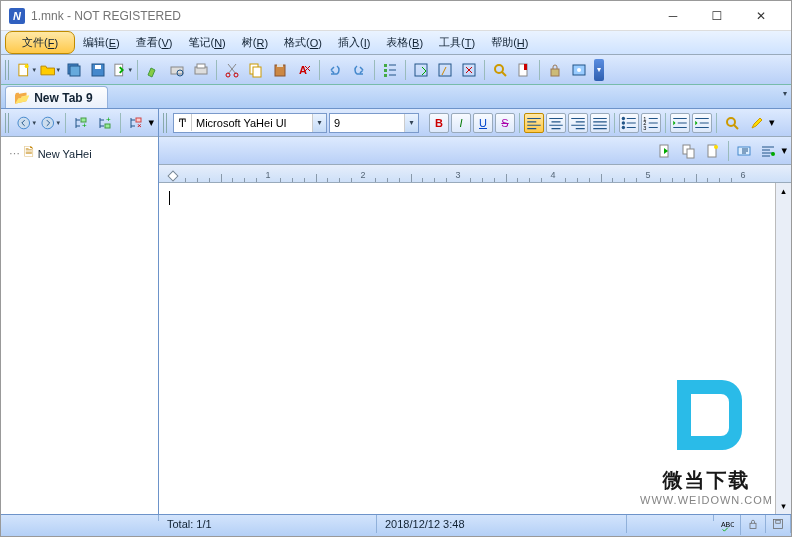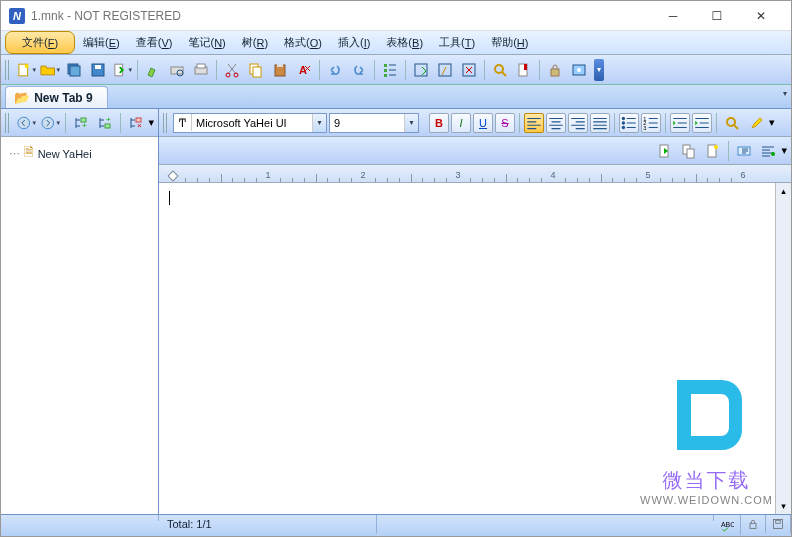--- a/index.html
+++ b/index.html
@@ -72,21 +72,21 @@
 .vscroll .arrow.bot { position: absolute; bottom: 0; width: 100%; }
 
 
 .statusbar { height: 26px; background: linear-gradient(#d3e4fc,#aeccf5); border-top: 1px solid #6d93c9; display: flex; align-items: flex-start; font-size: 11px; color: #123; }
 .statusbar .cell { border-right: 1px solid #90b0da; padding: 3px 8px; display: flex; align-items: center; }
 .statusbar .cell.icon { padding: 3px 6px; }
 
 
 .watermark { position: absolute; right: 18px; bottom: 30px; text-align: center; opacity: 0.9; pointer-events: none; }
 .watermark svg { width: 100px; height: 100px; }
-.watermark .wm-title { font-size: 20px; font-weight: normal; color: #8b5cf6; letter-spacing: 2px; }
+.watermark .wm-title { font-size: 20px; font-weight: bold; color: #000000; letter-spacing: 2px; }
 .watermark .wm-url { font-size: 11px; color: #777; letter-spacing: 1px; }
 
 </style>
 </head>
 <body>
 
 <div class="titlebar">
   <span class="icon-app">N</span>
   <span class="title">1.mnk - NOT REGISTERED</span>
   <span class="winbtn">─</span>
@@ -493,20 +493,21 @@
         <div class="arrow">▴</div>
         <div class="arrow bot">▾</div>
       </div>
     </div>
   </div>
 </div>
 
 <div class="statusbar">
   <div class="cell" style="width:158px"></div>
   <div class="cell" style="width:218px">Total: 1/1</div>
+  <div class="cell" style="width:250px">2018/12/12 3:48</div>
   <div class="cell" style="flex:1"></div>
   <div class="cell icon">
       <svg width="14" height="14" viewBox="0 0 16 16">
         <text x="1" y="10" font-size="8">ABC</text>
         <path d="M3 13l2 2 4-4" stroke="#0a0" fill="none"></path>
       </svg>
     </div>
   <div class="cell icon">
       <svg width="12" height="12" viewBox="0 0 16 16">
         <rect x="4" y="7" width="8" height="7" fill="none" stroke="#666"></rect>

